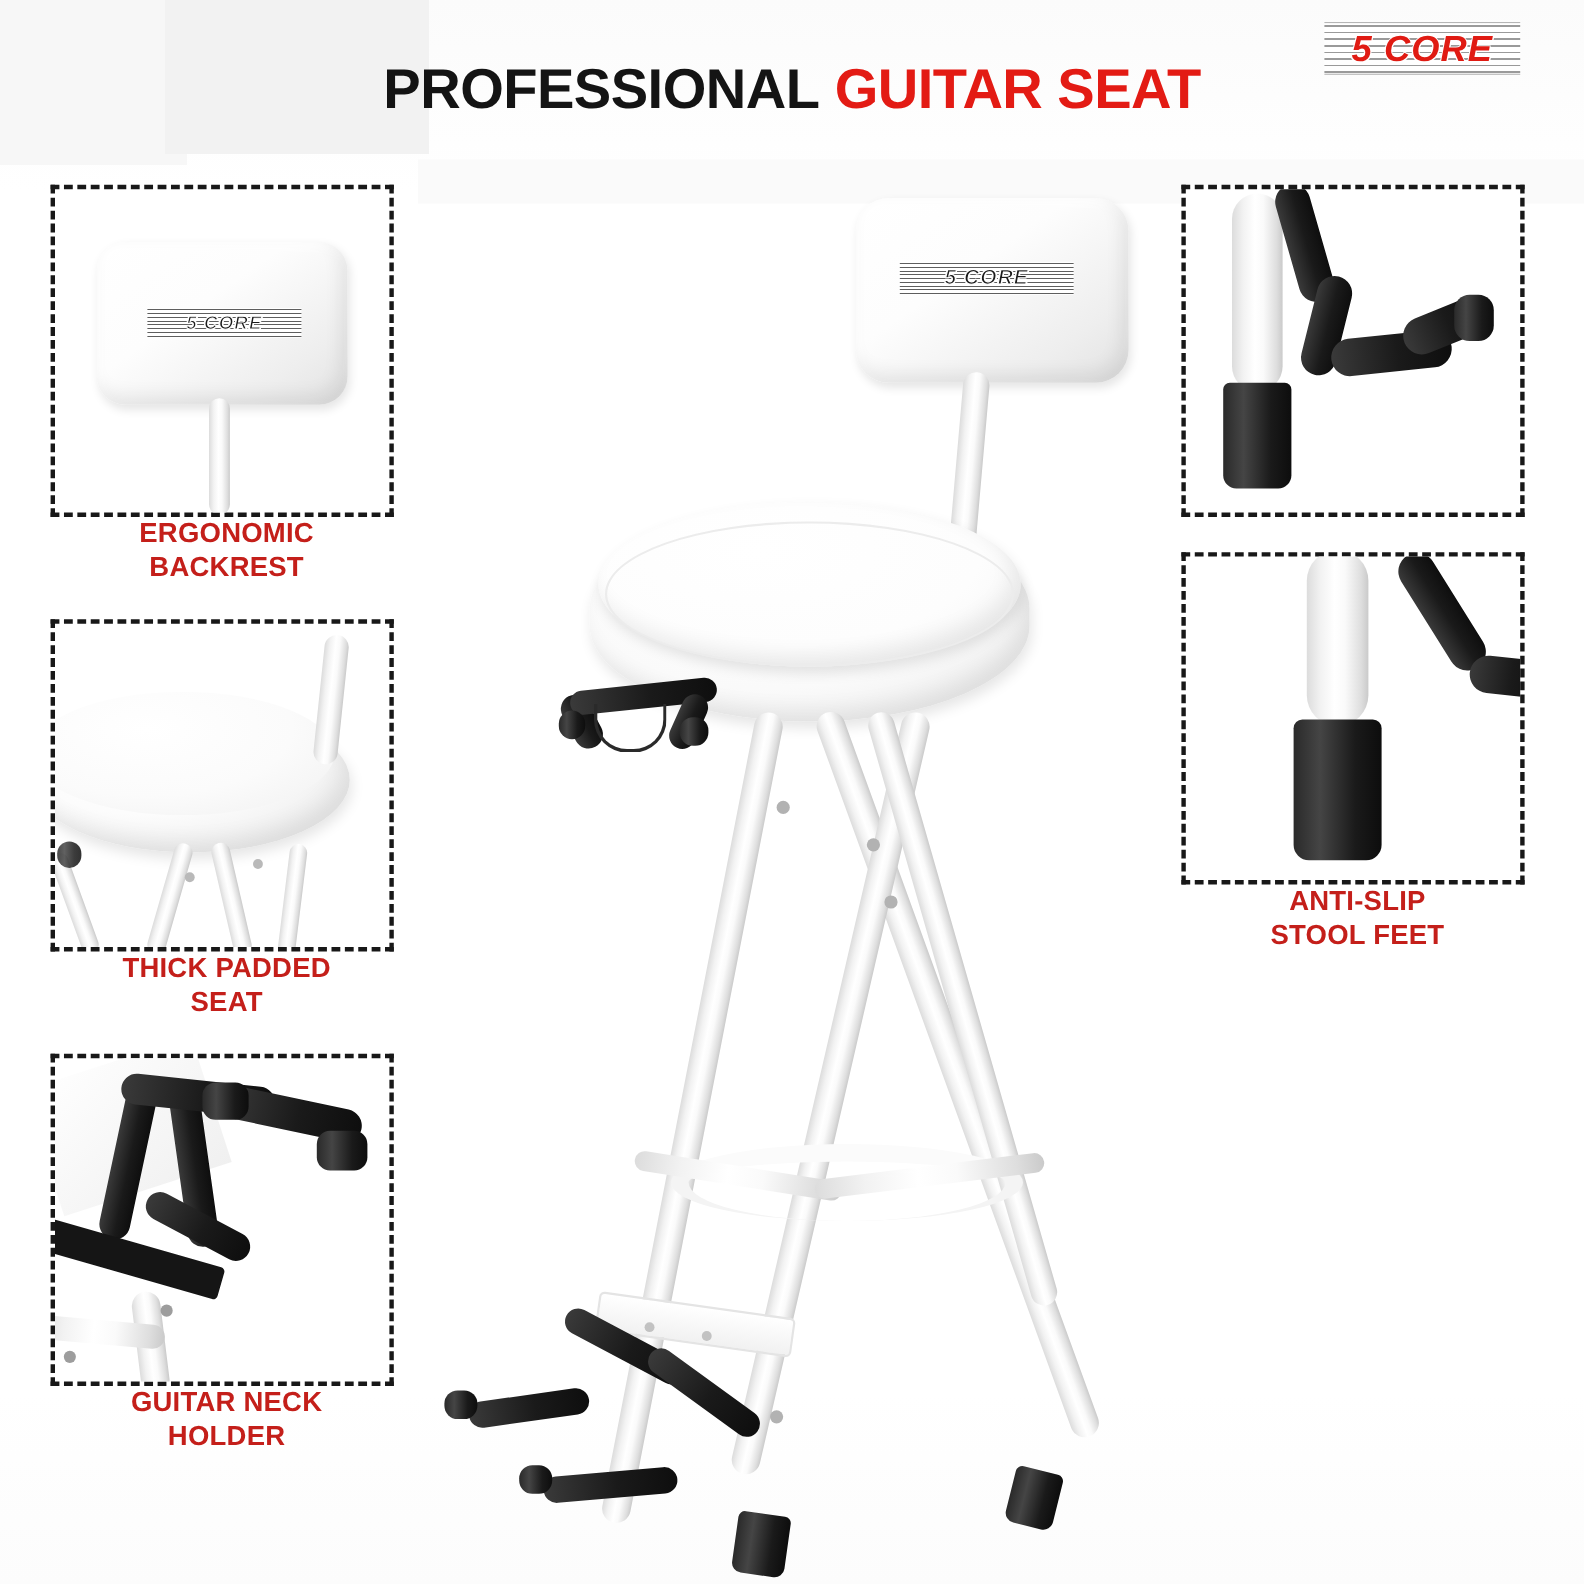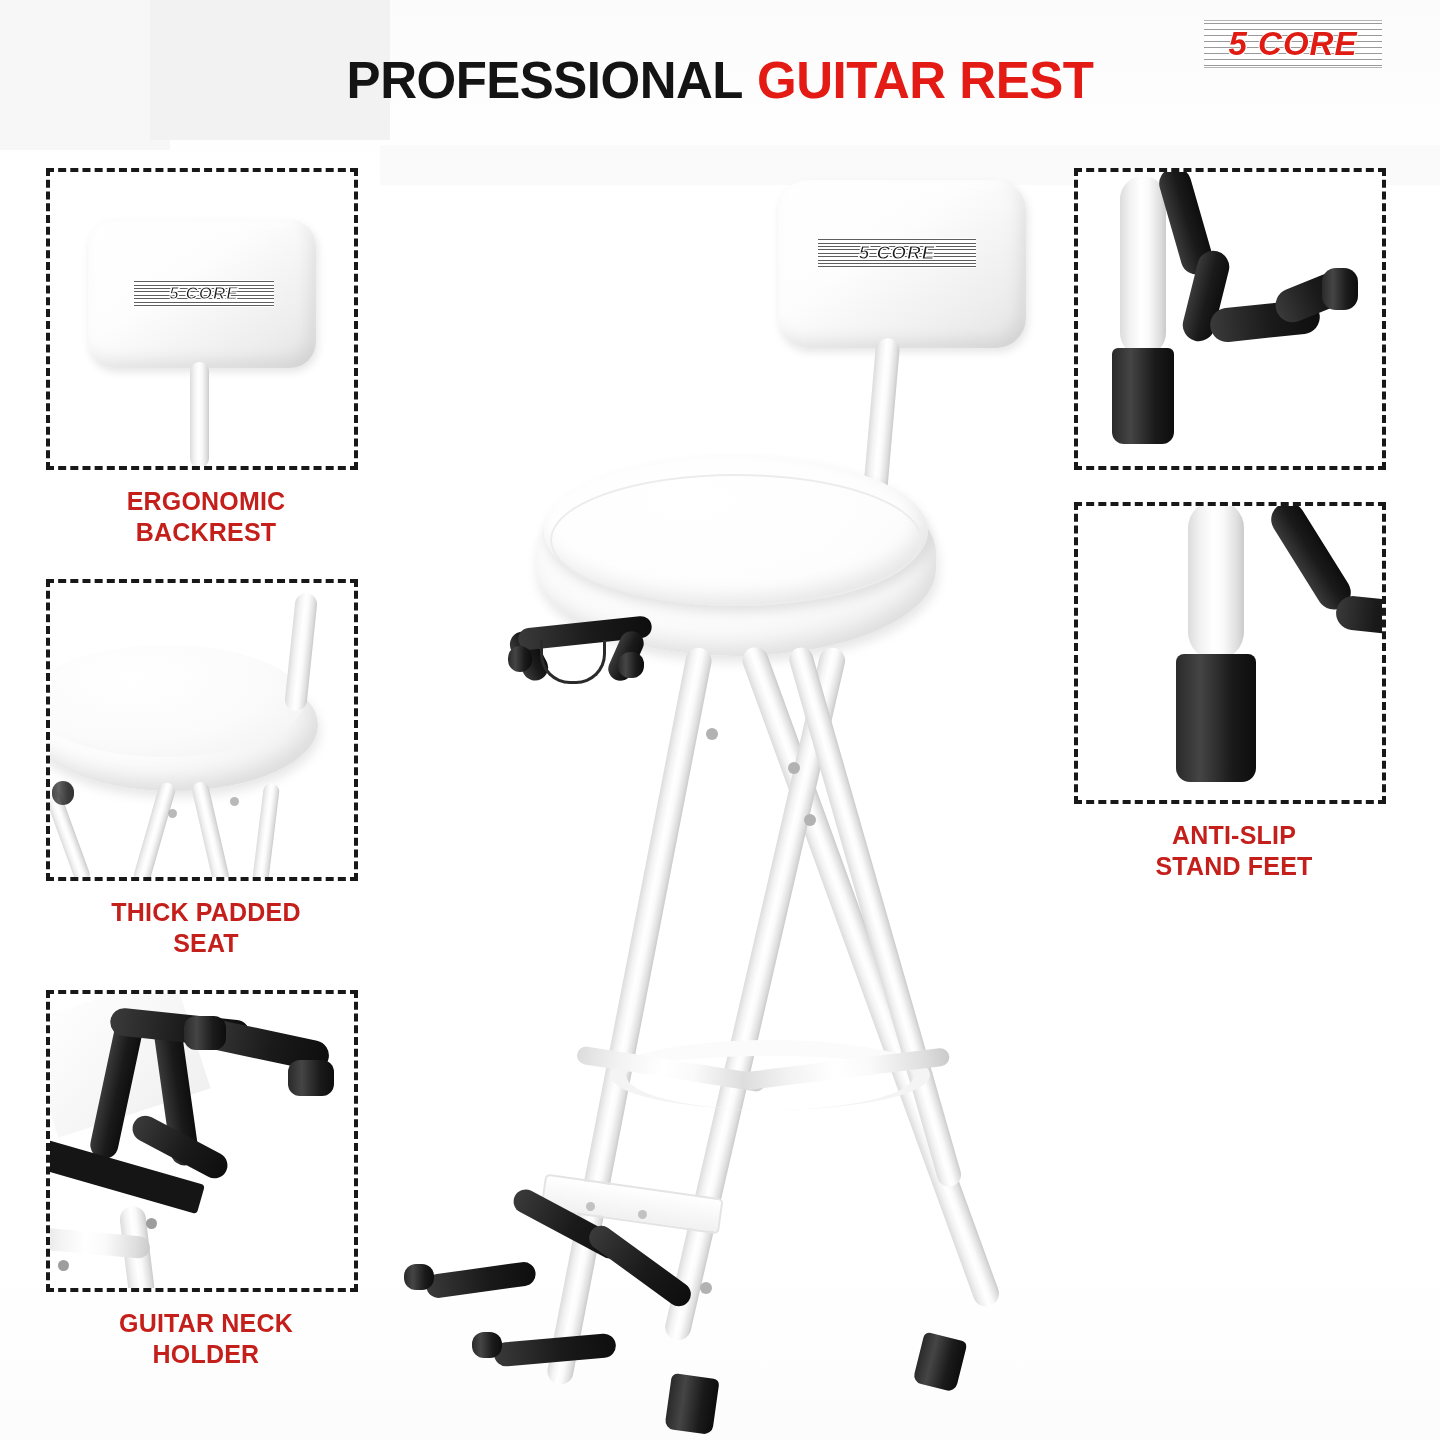--- a/index.html
+++ b/index.html
@@ -75,21 +75,20 @@
 
   .callout{ position:relative; width:320px; margin-bottom:32px; }
   .callout .frame{
     position:relative;
     width:312px; height:302px;
     border:4px dashed #181818;
     background:#ffffff;
     overflow:hidden;
   }
   .callout .cap{
-    margin-top:16px;
     text-align:center;
     color:#c41f1a;
     font-size:25px;
     font-weight:bold;
     line-height:1.22;
     letter-spacing:0.2px;
     white-space:pre-line;
   }
 
   
@@ -157,21 +156,21 @@
 </head>
 <body>
 
 <div class="bg-wash"></div>
 <div class="bg-panel-a"></div>
 <div class="bg-panel-b"></div>
 <div class="bg-panel-c"></div>
 
 <div class="header">
   <div class="title">
-    <span class="t-black">PROFESSIONAL</span><span class="t-red">GUITAR REST</span>
+    <span class="t-black">PROFESSIONAL</span><span class="t-red">GUITAR SEAT</span>
   </div>
 </div>
 
 <div class="brand-logo">
   <div class="brand-lines"></div>
   <div class="brand-text">5 CORE</div>
 </div>
 
 <div class="col col-left">
 
@@ -252,21 +251,21 @@
   <div class="callout">
     <div class="frame">
       <div class="art">
         <div class="tube" style="left:110px;top:-6px;width:56px;height:160px;"></div>
         <div class="foot" style="left:98px;top:148px;width:80px;height:128px;border-radius:8px 8px 14px 14px;"></div>
         <div class="arm" style="left:216px;top:-10px;width:34px;height:120px;transform:rotate(-32deg);"></div>
         <div class="arm" style="left:258px;top:92px;width:70px;height:34px;transform:rotate(6deg);"></div>
       </div>
     </div>
     <div class="cap">ANTI-SLIP
-STAND FEET</div>
+STOOL FEET</div>
   </div>
 
 </div>
 
 <div class="hero">
 
   <div class="pad" style="left:388px;top:20px;width:248px;height:168px;border-radius:30px;"></div>
   <div class="pad-logo" style="left:428px;top:78px;width:158px;height:30px;">
     <span style="font-size:19px;">5 CORE</span>
   </div>

